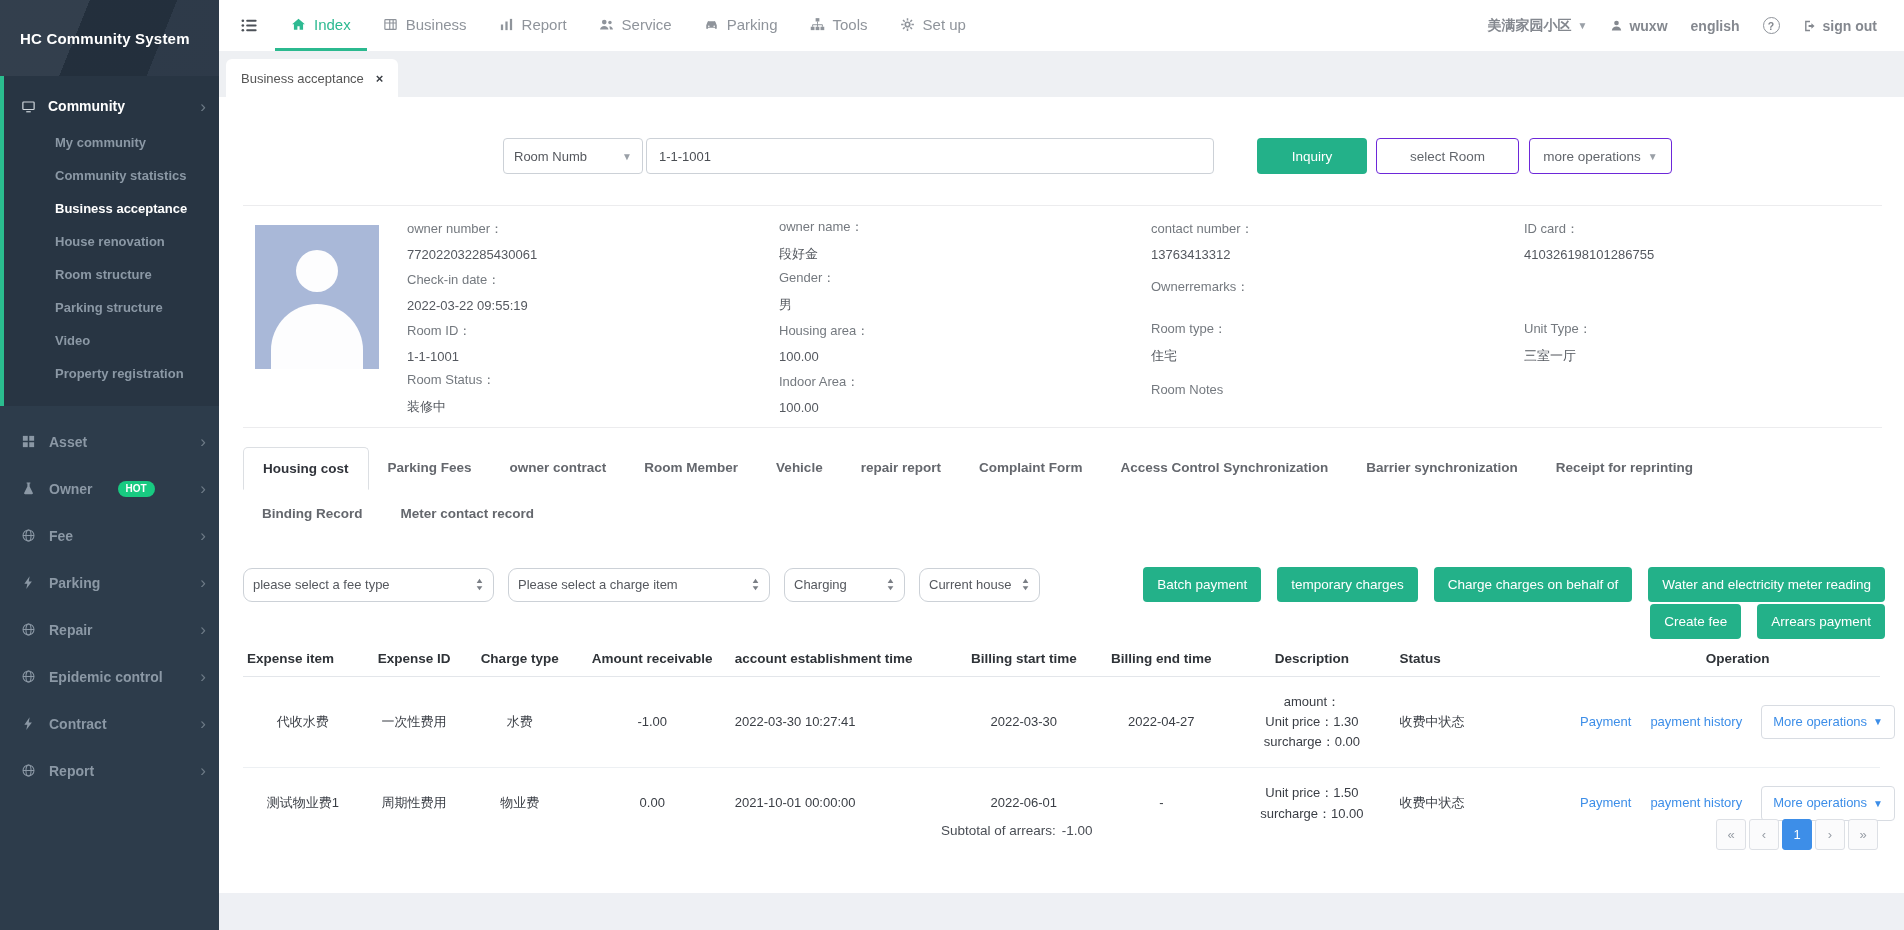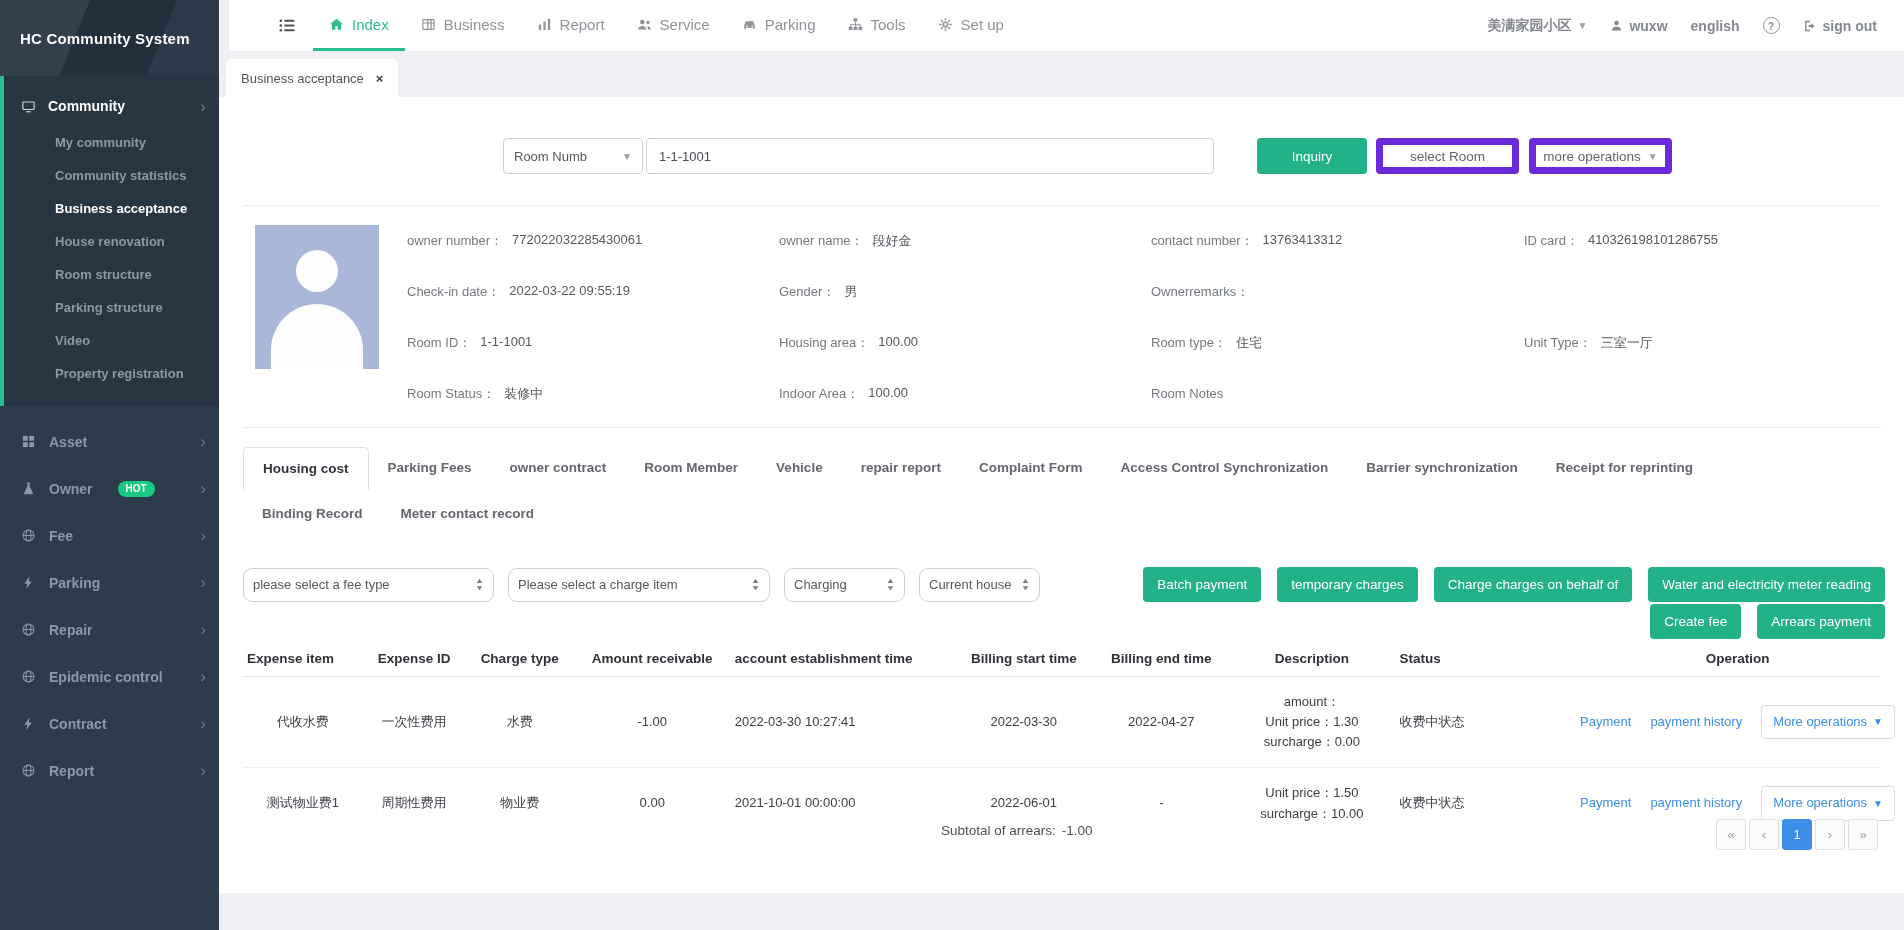--- a/index.html
+++ b/index.html
@@ -29,21 +29,21 @@
   .side-sub-item.active { color:#ffffff; }
   .side-item { position:relative; display:flex; align-items:center; gap:13px; height:47px; padding-left:21px;
     color:#8b98a5; font-size:14px; font-weight:bold; cursor:pointer; }
   .side-item .sic { color:#8b98a5; }
   .side-community .sic { color:#cfd6dc; }
   .hot-badge { margin-left:12px; background:#18ca81; color:#fff; font-size:10px; font-weight:bold;
     padding:2.5px 8px; border-radius:9px; }
   .side-items-block { margin-top:12px; }
 
   
-  .topbar { position:absolute; left:229px; top:0; right:0; height:51px; background:#fff; display:flex; align-items:center; z-index:2;padding-left:28px; }
+  .topbar { position:absolute; left:219px; top:0; right:0; height:51px; background:#fff; display:flex; align-items:center; z-index:2; }
   .hamburger { margin:0 16px 0 21px; color:#4c5158; cursor:pointer; display:flex; }
   .hamburger svg { width:19px; height:19px; }
   .topnav { display:flex; height:51px; }
   .topnav-item { display:flex; align-items:center; gap:8px; padding:0 16px; color:#8f949b; font-size:15px;
     border-bottom:3px solid transparent; cursor:pointer; }
   .topnav-item.active { color:#2eba92; border-bottom-color:#2bb98f; }
   .topbar-right { margin-left:auto; display:flex; align-items:center; gap:23px; padding-right:27px;
     color:#84888f; font-size:14px; font-weight:bold; }
   .tb-chunk { display:flex; align-items:center; gap:6px; cursor:pointer; }
   .caret { font-size:10px; color:#9aa0a7; }
@@ -58,33 +58,33 @@
 
   
   .main { position:absolute; left:219px; top:97px; width:1685px; height:796px; background:#fff; }
 
   .ctl { border:1px solid #ccd1d7; border-radius:4px; height:36px; background:#fff; font-size:13px; color:#55585e; }
   .sel-room-type { position:absolute; left:284px; top:41px; width:140px; display:flex; align-items:center;
     justify-content:space-between; padding:0 10px; cursor:pointer; }
   .search-input { position:absolute; left:427px; top:41px; width:568px; padding:0 12px; color:#4a4e54; outline:none; }
   .btn { display:flex; align-items:center; justify-content:center; border-radius:4px; cursor:pointer; font-size:13.5px; }
   .btn-inquiry { position:absolute; left:1038px; top:41px; width:110px; height:36px; background:#23b189; color:#fff; }
-  .btn-plain { border:7px solid #6d28d9; background:#fff; color:#62666c; }
+  .btn-plain { border:1px solid #6d28d9; background:#fff; color:#62666c; }
   .btn-select-room { position:absolute; left:1157px; top:41px; width:143px; height:36px; }
   .btn-more-ops { position:absolute; left:1310px; top:41px; width:143px; height:36px; gap:7px; }
 
   .divider { position:absolute; left:24px; right:22px; border-top:1px solid #ececee; }
 
   .avatar { position:absolute; left:36px; top:128px; width:124px; height:144px; background:#a9b8d8; overflow:hidden; }
   .avatar .head { position:absolute; left:50%; top:25px; transform:translateX(-50%); width:42px; height:42px; border-radius:50%; background:#fdfdfe; }
   .avatar .shoulders { position:absolute; left:50%; top:79px; transform:translateX(-50%); width:92px; height:70px; border-radius:46px 46px 0 0; background:#fdfdfe; }
 
   .info-grid { position:absolute; left:188px; top:118px; right:10px; display:grid;
     grid-template-columns:372px 372px 373px 1fr; grid-auto-rows:51px; align-items:center; font-size:13px; }
-  .info-cell { display:flex; gap:9px; white-space:nowrap; }
+  .info-cell { display:flex; gap:9px; white-space:nowrap;flex-direction:column; }
   .info-label { color:#74797f; }
   .info-value { color:#54585f; }
 
   .dtabs { position:absolute; left:24px; top:350px; right:22px; }
   .dtabs-row { display:flex; }
   .dtab { padding:13px 19px; font-size:13.5px; font-weight:bold; color:#64676d; cursor:pointer; white-space:nowrap; }
   .dtab.active { background:#fff; border:1px solid #dcdfe3; border-bottom-color:#fff; border-radius:5px 5px 0 0; color:#30333a; }
 
   .filter-row { position:absolute; left:24px; top:470px; right:19px; display:flex; align-items:center; }
   .fsel { height:34px; border:1px solid #ccd1d7; border-radius:9px; display:flex; align-items:center;

